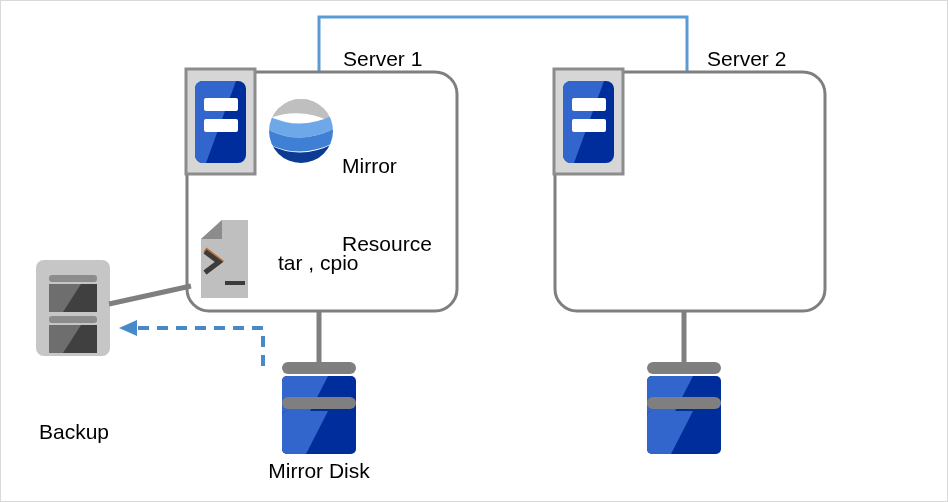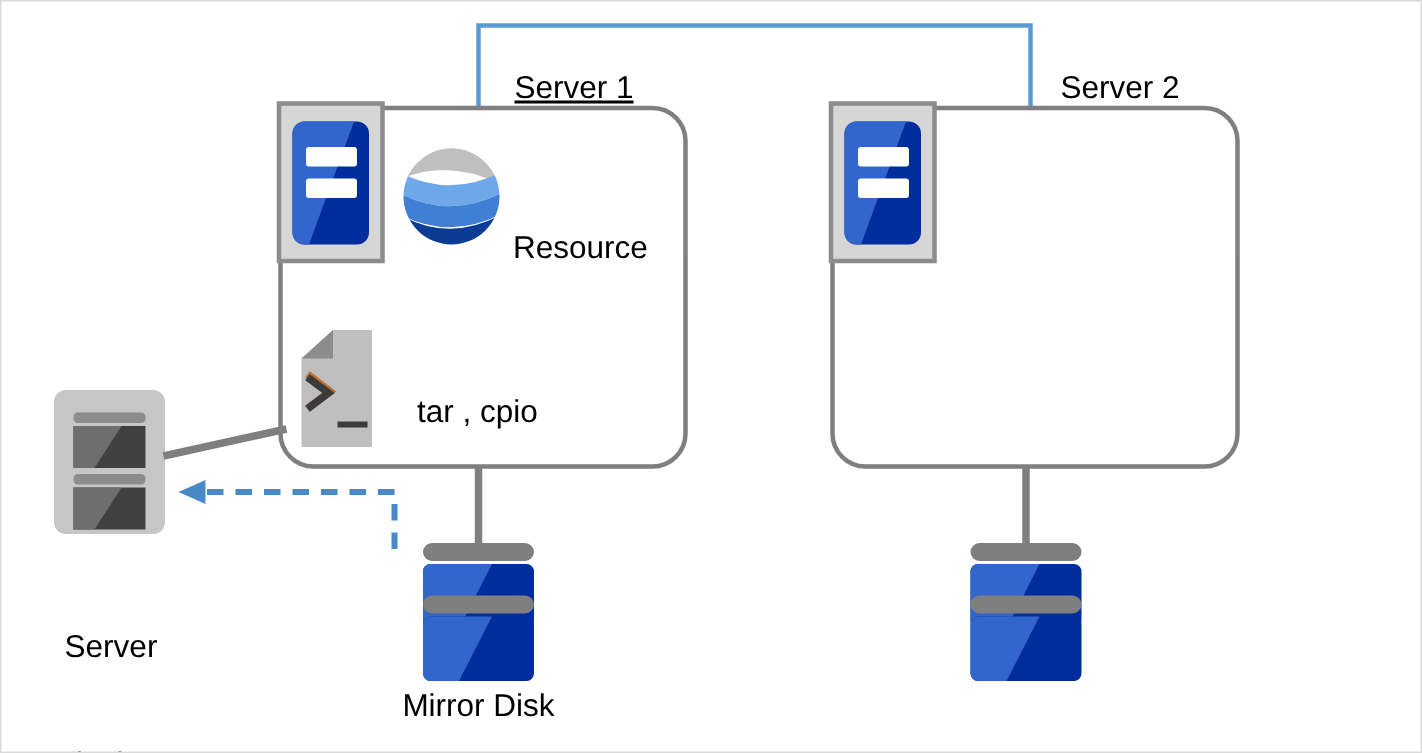--- a/index.html
+++ b/index.html
@@ -31,24 +31,24 @@
     position: absolute;
     color: #000000;
     font-size: 21px;
     line-height: 26px;
     white-space: pre;
     font-family: "Liberation Sans", sans-serif;
   }
   .lbl-center {
     text-align: center;
   }
-  #server1-label { left: 342px; top: 45px; text-decoration: underline; }
+  #server1-label { left: 342px; top: 45px; }
   #server2-label { left: 706px; top: 45px; }
   #mdr-label { left: 341px; top: 100px; }
-  #tarcpio-label { left: 277px; top: 261px; }
+  #tarcpio-label { left: 277px; top: 249px; }
   #backup-label { left: 16px; top: 366px; width: 114px; }
   #mirrordisk-label { left: 240px; top: 457px; width: 156px; text-align: center; }
 </style>
 </head>
 <body>
 
 <div id="canvas">
 
   <svg class="svg-layer" viewBox="0 0 948 502" xmlns="http://www.w3.org/2000/svg">
 
@@ -157,25 +157,26 @@
       <path d="M 651 410 L 692 410 L 670 453 L 651 453 a 5 5 0 0 1 -5 -5 L 646 415 a 5 5 0 0 1 5 -5 Z" fill="#3366cc"></path>
     </g>
 
   </svg>
 
   <div class="lbl" id="server1-label">Server 1</div>
 
   <div class="lbl" id="server2-label">Server 2</div>
 
   <div class="lbl" id="mdr-label">
+    <div>Mirror</div>
     <div>Resource</div>
   </div>
 
   <div class="lbl" id="tarcpio-label">tar , cpio</div>
 
   <div class="lbl lbl-center" id="backup-label">
-    <div>Server</div>
+    <div>Backup</div>
     <div>device</div>
   </div>
 
   <div class="lbl lbl-center" id="mirrordisk-label">Mirror Disk</div>
 
 </div>
 
 </body></html>

